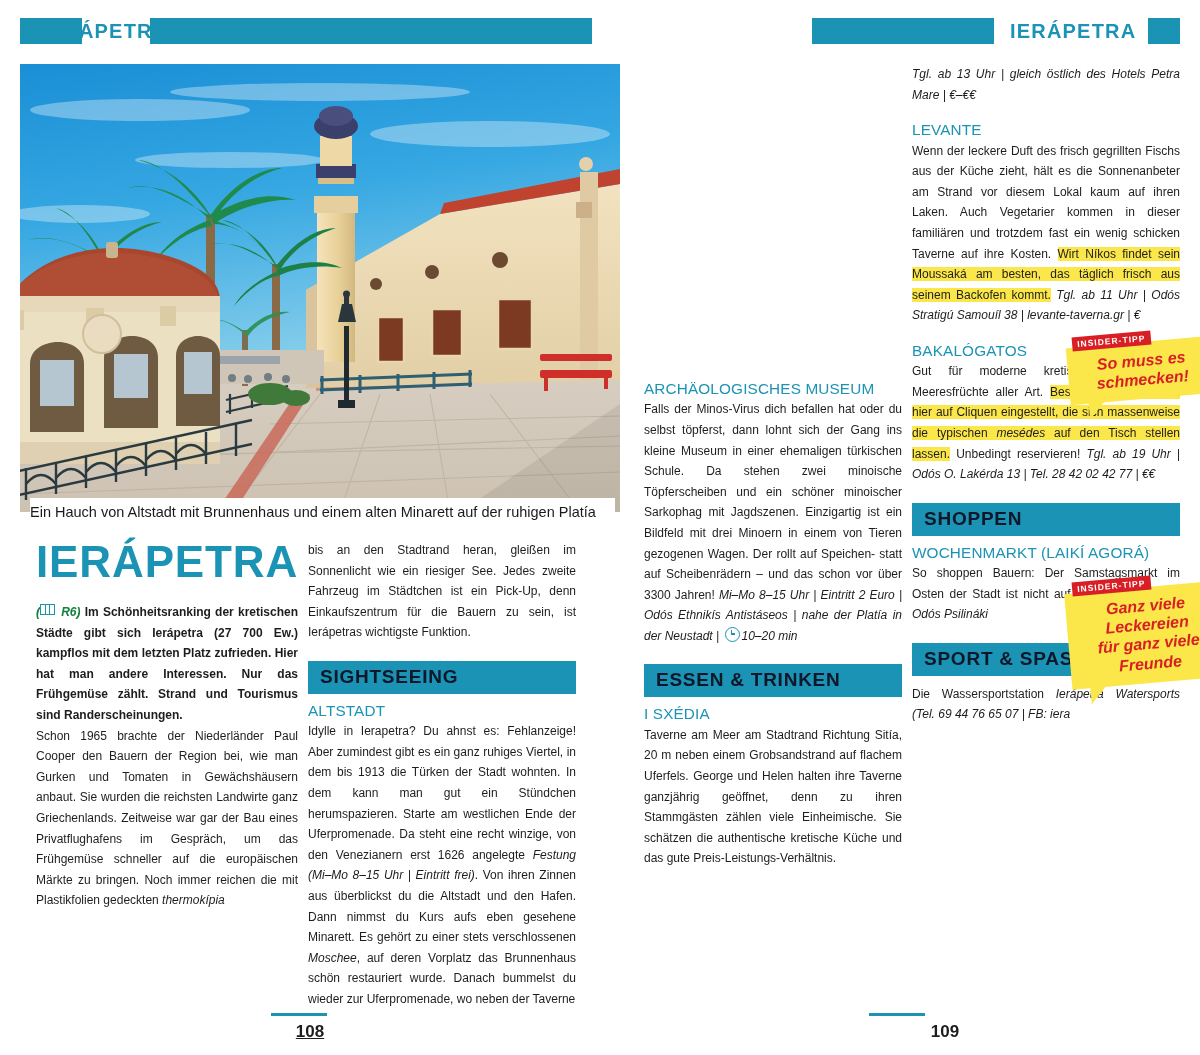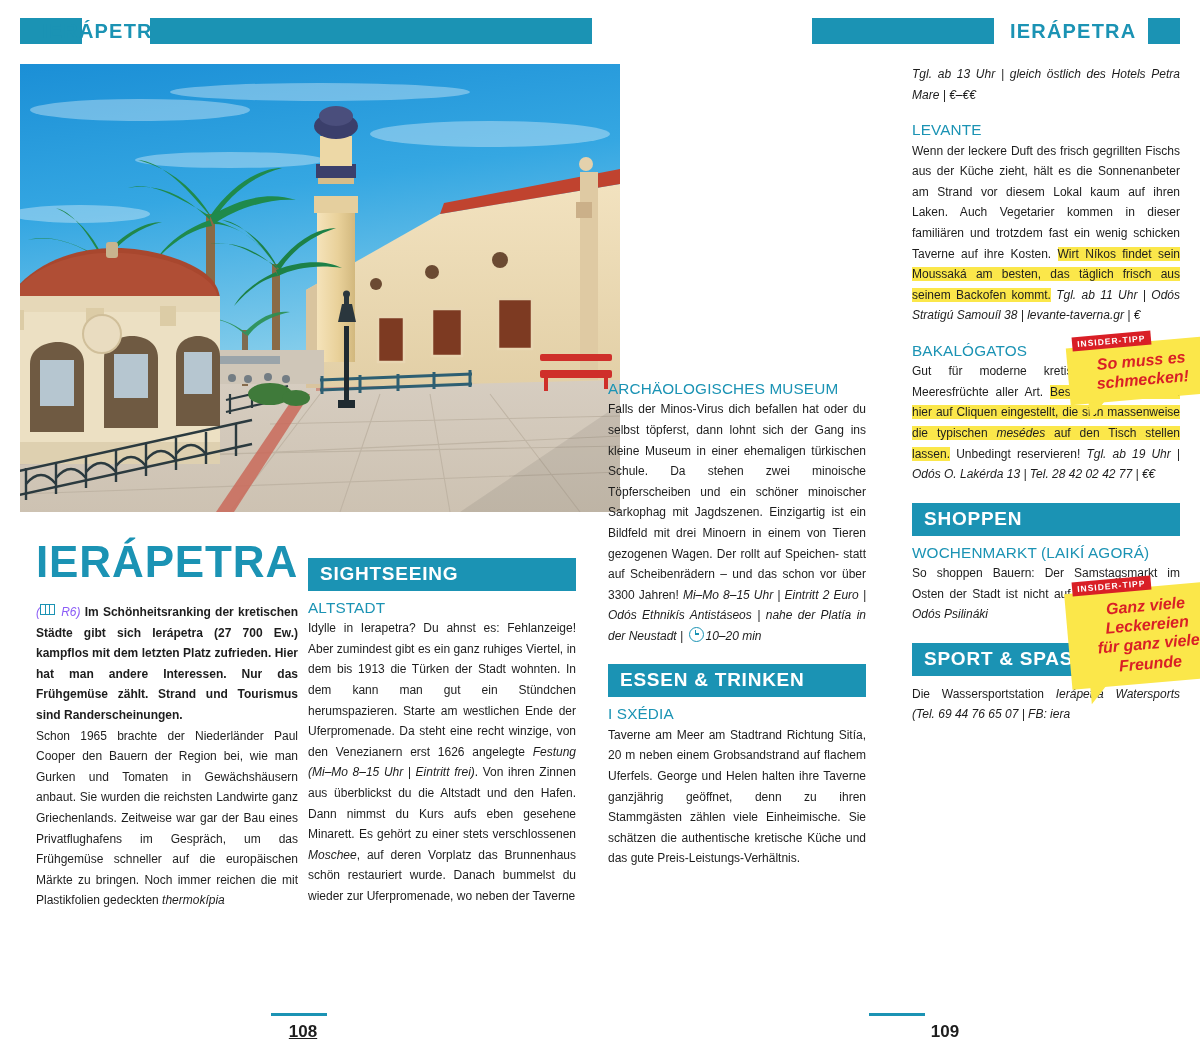--- a/index.html
+++ b/index.html
@@ -36,52 +36,52 @@
   .caption{
     position:absolute;left:30px;top:498px;width:585px;height:28px;
     background:#ffffff;color:#1a1a1a;font-size:14.5px;line-height:28px;
     white-space:nowrap;overflow:hidden;
   }
 
   
   .col{position:absolute;top:64px;width:272px;}
   .c1{left:36px;}
   .c2{left:308px;}
-  .c3{left:608px;}
+  .c3{left:644px;}
   .c4{left:912px;}
   .c1,.c2{top:540px;}
   .c1{width:262px;}
   .c2{width:268px;}
   .c3{width:258px;}
   .c4{width:268px;}
 
   
   .bigtitle{
     color:#1b93b4;font-size:44px;font-weight:bold;letter-spacing:.02em;
     margin:0 0 18px 0;line-height:1;
   }
   p.body{
     margin:0;font-size:12px;line-height:20.6px;color:#1d1d1d;
     text-align:justify;hyphens:none;
   }
   p.body + p.body{margin-top:0;}
   .intro{font-weight:bold;}
-  .mapref{color:#8b5cf6;font-style:italic;font-weight:normal;}
+  .mapref{color:#15803d;font-style:italic;font-weight:bold;}
   .mapicon{
     display:inline-block;width:13px;height:9px;vertical-align:1px;
     border:1.4px solid #1b93b4;position:relative;margin-right:2px;
   }
   .mapicon:before,.mapicon:after{
     content:"";position:absolute;top:0;bottom:0;width:1.4px;background:#1b93b4;
   }
   .mapicon:before{left:3.5px;}
   .mapicon:after{left:7.5px;}
   .it{font-style:italic;}
   .bandheading{
-    background:#1b93b4;color:#ffffff;font-weight:bold;font-size:19px;
+    background:#1b93b4;color:#0f172a;font-weight:bold;font-size:19px;
     letter-spacing:.04em;padding:6px 0 7px 12px;margin:18px 0 8px 0;
     line-height:1.05;
   }
   .subhead{
     color:#1b93b4;font-weight:normal;font-size:15.3px;letter-spacing:.01em;
     margin:0 0 1px 0;line-height:1.2;
   }
   .spacer{height:16px;}
   .hl{background:#fbe74a;box-decoration-break:clone;-webkit-box-decoration-break:clone;}
   .clock{
@@ -320,28 +320,30 @@
       </g>
 
       <g fill="#3f7a3a">
         <ellipse cx="250" cy="330" rx="22" ry="11"></ellipse>
         <ellipse cx="276" cy="334" rx="14" ry="8"></ellipse>
       </g>
 
       <path d="M600 448 L600 340 L440 448 Z" fill="#000000" opacity="0.07"></path>
     </svg>
   </div>
+  <div class="caption">Ein Hauch von Altstadt mit Brunnenhaus und einem alten Minarett auf der ruhigen Platía</div>
 
   <div class="col c1">
     <div class="bigtitle">IERÁPETRA</div>
     <p class="body intro"><span class="mapref">(<span class="mapicon"></span> <span>R6</span>)</span> <span>Im Schönheitsranking der kretischen Städte gibt sich Ierápetra (27 700 Ew.) kampflos mit dem letzten Platz zufrieden. Hier hat man andere Interessen. Nur das Frühgemüse zählt. Strand und Tourismus sind Randerscheinungen.</span></p>
     <p class="body"><span>Schon 1965 brachte der Niederländer Paul Cooper den Bauern der Region bei, wie man Gurken und Tomaten in Gewächshäusern anbaut. Sie wurden die reichsten Landwirte ganz Griechenlands. Zeitweise war gar der Bau eines Privatflughafens im Gespräch, um das Frühgemüse schneller auf die europäischen Märkte zu bringen. Noch immer reichen die mit Plastikfolien gedeckten </span><span class="it">thermokípia</span></p>
   </div>
 
   <div class="col c2">
+    <p class="body"> bis an den Stadtrand heran, gleißen im Sonnenlicht wie ein riesiger See. Jedes zweite Fahrzeug im Städtchen ist ein Pick-Up, denn Einkaufszentrum für die Bauern zu sein, ist Ierápetras wichtigste Funktion.</p>
     <div class="bandheading">SIGHTSEEING</div>
     <div class="subhead">ALTSTADT</div>
     <p class="body"><span>Idylle in Ierapetra? Du ahnst es: Fehlanzeige! Aber zumindest gibt es ein ganz ruhiges Viertel, in dem bis 1913 die Türken der Stadt wohnten. In dem kann man gut ein Stündchen herumspazieren. Starte am westlichen Ende der Uferpromenade. Da steht eine recht winzige, von den Venezianern erst 1626 angelegte </span><span class="it">Festung (Mi–Mo 8–15 Uhr | Eintritt frei)</span><span>. Von ihren Zinnen aus überblickst du die Altstadt und den Hafen. Dann nimmst du Kurs aufs eben gesehene Minarett. Es gehört zu einer stets verschlossenen </span><span class="it">Moschee</span><span>, auf deren Vorplatz das Brunnenhaus schön restauriert wurde. Danach bummelst du wieder zur Uferpromenade, wo neben der Taverne </span></p>
   </div>
 
   <div class="col c3">
     <p class="body" style="visibility:hidden;height:0;margin:0;">.</p>
     <div class="subhead" style="margin-top:316px;">ARCHÄOLOGISCHES MUSEUM</div>
     <p class="body"><span>Falls der Minos-Virus dich befallen hat oder du selbst töpferst, dann lohnt sich der Gang ins kleine Museum in einer ehemaligen türkischen Schule. Da stehen zwei minoische Töpferscheiben und ein schöner minoischer Sarkophag mit Jagdszenen. Einzigartig ist ein Bildfeld mit drei Minoern in einem von Tieren gezogenen Wagen. Der rollt auf Speichen- statt auf Scheibenrädern – und das schon vor über 3300 Jahren! </span><span class="it">Mi–Mo 8–15 Uhr | Eintritt 2 Euro | Odós Ethnikís Antistáseos | nahe der Platía in der Neustadt | </span><span class="clock"></span><span class="it">10–20 min</span></p>
     <div class="bandheading">ESSEN &amp; TRINKEN</div>
@@ -381,18 +383,18 @@
     <div class="tip-label">INSIDER-TIPP</div>
     <div class="tip-bubble">
       <div>Ganz viele</div>
       <div>Leckereien</div>
       <div>für ganz viele</div>
       <div>Freunde</div>
     </div>
   </div>
 
   <div class="pgbar" style="left:271px;top:1013px;width:56px;"></div>
-  <div class="pgnum" style="left:263px;top:1022px;width:80px;text-decoration:underline;">108</div>
+  <div class="pgnum" style="left:270px;top:1022px;width:80px;text-decoration:underline;">108</div>
 
   <div class="pgbar" style="left:869px;top:1013px;width:56px;"></div>
   <div class="pgnum" style="left:905px;top:1022px;width:80px;">109</div>
 
 </div>
 
 </body></html>

